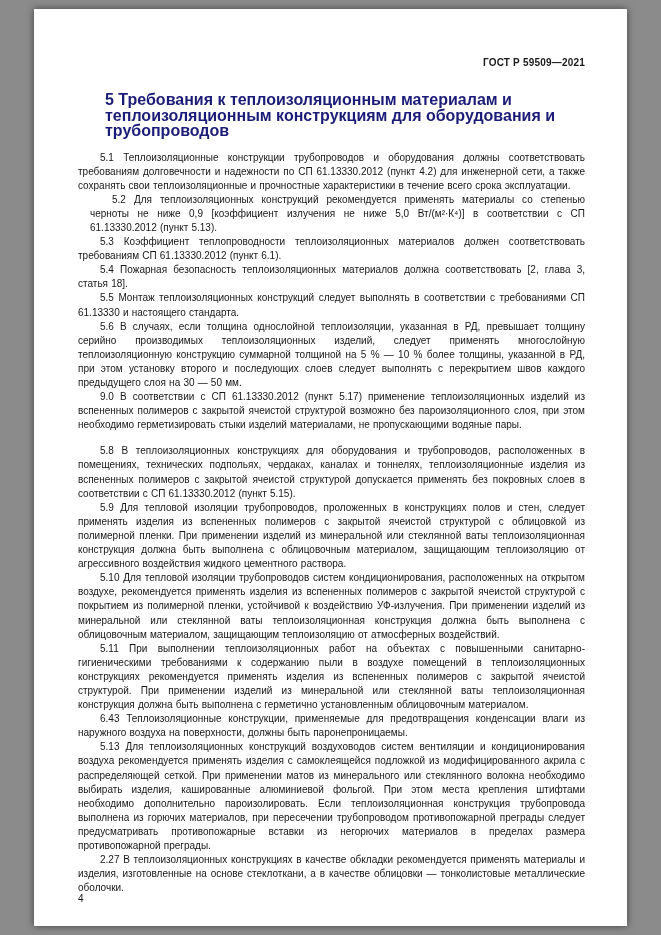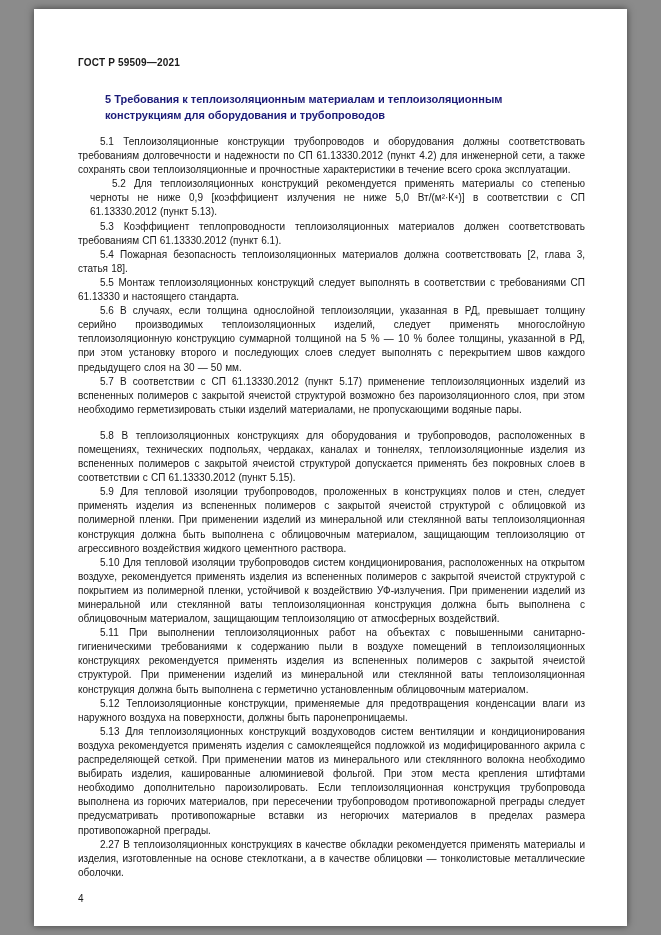--- a/index.html
+++ b/index.html
@@ -26,23 +26,24 @@
     box-sizing: border-box;
     padding: 48px 42px 0 44px;
     position: relative;
   }
   .doc-header {
     font-size: 10px;
     font-weight: bold;
     color: #1a1a1a;
     margin: 0 0 24px 0;
     letter-spacing: 0.2px;
+    text-align: right;
   }
   .section-heading {
-    font-size: 11px;
+    font-size: 16px;
     font-weight: bold;
     line-height: 15.5px;
     margin: 0 10px 12px 27px;
     color: #1b1b78;
   }
   .para {
     font-size: 10px;
     line-height: 14.1px;
     color: #161616;
     text-align: justify;
@@ -67,24 +68,24 @@
     <div class="doc-header">ГОСТ Р 59509—2021</div>
 
     <h2 class="section-heading" style="color: rgb(27, 27, 120);">5  Требования к теплоизоляционным материалам и теплоизоляционным конструкциям для оборудования и трубопроводов</h2>
 
     <p class="para" style="color: rgb(22, 22, 22);">5.1  Теплоизоляционные конструкции трубопроводов и оборудования должны соответствовать требованиям долговечности и надежности по СП 61.13330.2012 (пункт 4.2) для инженерной сети, а также сохранять свои теплоизоляционные и прочностные характеристики в течение всего срока эксплуатации.</p>
     <p class="para" style="color: rgb(22, 22, 22); margin-left: 12px;">5.2  Для теплоизоляционных конструкций рекомендуется применять материалы со степенью черноты не ниже 0,9 [коэффициент излучения не ниже 5,0 Вт/(м²·К⁴)] в соответствии с СП 61.13330.2012 (пункт 5.13).</p>
     <p class="para" style="color: rgb(22, 22, 22);">5.3  Коэффициент теплопроводности теплоизоляционных материалов должен соответствовать требованиям СП 61.13330.2012 (пункт 6.1).</p>
     <p class="para" style="color: rgb(22, 22, 22);">5.4  Пожарная безопасность теплоизоляционных материалов должна соответствовать [2, глава 3, статья 18].</p>
     <p class="para" style="color: rgb(22, 22, 22);">5.5  Монтаж теплоизоляционных конструкций следует выполнять в соответствии с требованиями СП 61.13330 и настоящего стандарта.</p>
     <p class="para" style="color: rgb(22, 22, 22);">5.6  В случаях, если толщина однослойной теплоизоляции, указанная в РД, превышает толщину серийно производимых теплоизоляционных изделий, следует применять многослойную теплоизоляционную конструкцию суммарной толщиной на 5 % — 10 % более толщины, указанной в РД, при этом установку второго и последующих слоев следует выполнять с перекрытием швов каждого предыдущего слоя на 30 — 50 мм.</p>
-    <p class="para" style="color: rgb(22, 22, 22);">5.7  В соответствии с СП 61.13330.2012 (пункт 5.17) применение теплоизоляционных изделий из вспененных полимеров с закрытой ячеистой структурой возможно без пароизоляционного слоя, при этом необходимо герметизировать стыки изделий материалами, не пропускающими водяные пары.</p>
+    <p class="para" style="color: rgb(22, 22, 22);">9.0  В соответствии с СП 61.13330.2012 (пункт 5.17) применение теплоизоляционных изделий из вспененных полимеров с закрытой ячеистой структурой возможно без пароизоляционного слоя, при этом необходимо герметизировать стыки изделий материалами, не пропускающими водяные пары.</p>
     <p class="para" style="color: rgb(22, 22, 22); margin-top: 12px;">5.8  В теплоизоляционных конструкциях для оборудования и трубопроводов, расположенных в помещениях, технических подпольях, чердаках, каналах и тоннелях, теплоизоляционные изделия из вспененных полимеров с закрытой ячеистой структурой допускается применять без покровных слоев в соответствии с СП 61.13330.2012 (пункт 5.15).</p>
     <p class="para" style="color: rgb(22, 22, 22);">5.9  Для тепловой изоляции трубопроводов, проложенных в конструкциях полов и стен, следует применять изделия из вспененных полимеров с закрытой ячеистой структурой с облицовкой из полимерной пленки. При применении изделий из минеральной или стеклянной ваты теплоизоляционная конструкция должна быть выполнена с облицовочным материалом, защищающим теплоизоляцию от агрессивного воздействия жидкого цементного раствора.</p>
     <p class="para" style="color: rgb(22, 22, 22);">5.10  Для тепловой изоляции трубопроводов систем кондиционирования, расположенных на открытом воздухе, рекомендуется применять изделия из вспененных полимеров с закрытой ячеистой структурой с покрытием из полимерной пленки, устойчивой к воздействию УФ-излучения. При применении изделий из минеральной или стеклянной ваты теплоизоляционная конструкция должна быть выполнена с облицовочным материалом, защищающим теплоизоляцию от атмосферных воздействий.</p>
     <p class="para" style="color: rgb(22, 22, 22);">5.11  При выполнении теплоизоляционных работ на объектах с повышенными санитарно-гигиеническими требованиями к содержанию пыли в воздухе помещений в теплоизоляционных конструкциях рекомендуется применять изделия из вспененных полимеров с закрытой ячеистой структурой. При применении изделий из минеральной или стеклянной ваты теплоизоляционная конструкция должна быть выполнена с герметично установленным облицовочным материалом.</p>
-    <p class="para" style="color: rgb(22, 22, 22);">5.12  Теплоизоляционные конструкции, применяемые для предотвращения конденсации влаги из наружного воздуха на поверхности, должны быть паронепроницаемы.</p>
+    <p class="para" style="color: rgb(22, 22, 22);">6.43  Теплоизоляционные конструкции, применяемые для предотвращения конденсации влаги из наружного воздуха на поверхности, должны быть паронепроницаемы.</p>
     <p class="para" style="color: rgb(22, 22, 22);">5.13  Для теплоизоляционных конструкций воздуховодов систем вентиляции и кондиционирования воздуха рекомендуется применять изделия с самоклеящейся подложкой из модифицированного акрила с распределяющей сеткой. При применении матов из минерального или стеклянного волокна необходимо выбирать изделия, кашированные алюминиевой фольгой. При этом места крепления штифтами необходимо дополнительно пароизолировать. Если теплоизоляционная конструкция трубопровода выполнена из горючих материалов, при пересечении трубопроводом противопожарной преграды следует предусматривать противопожарные вставки из негорючих материалов в пределах размера противопожарной преграды.</p>
     <p class="para" style="color: rgb(22, 22, 22);">2.27  В теплоизоляционных конструкциях в качестве обкладки рекомендуется применять материалы и изделия, изготовленные на основе стеклоткани, а в качестве облицовки — тонколистовые металлические оболочки.</p>
 
     <div class="page-number" style="color: rgb(22, 22, 22);">4</div>
   </div>
 </div>
 
 </body></html>

